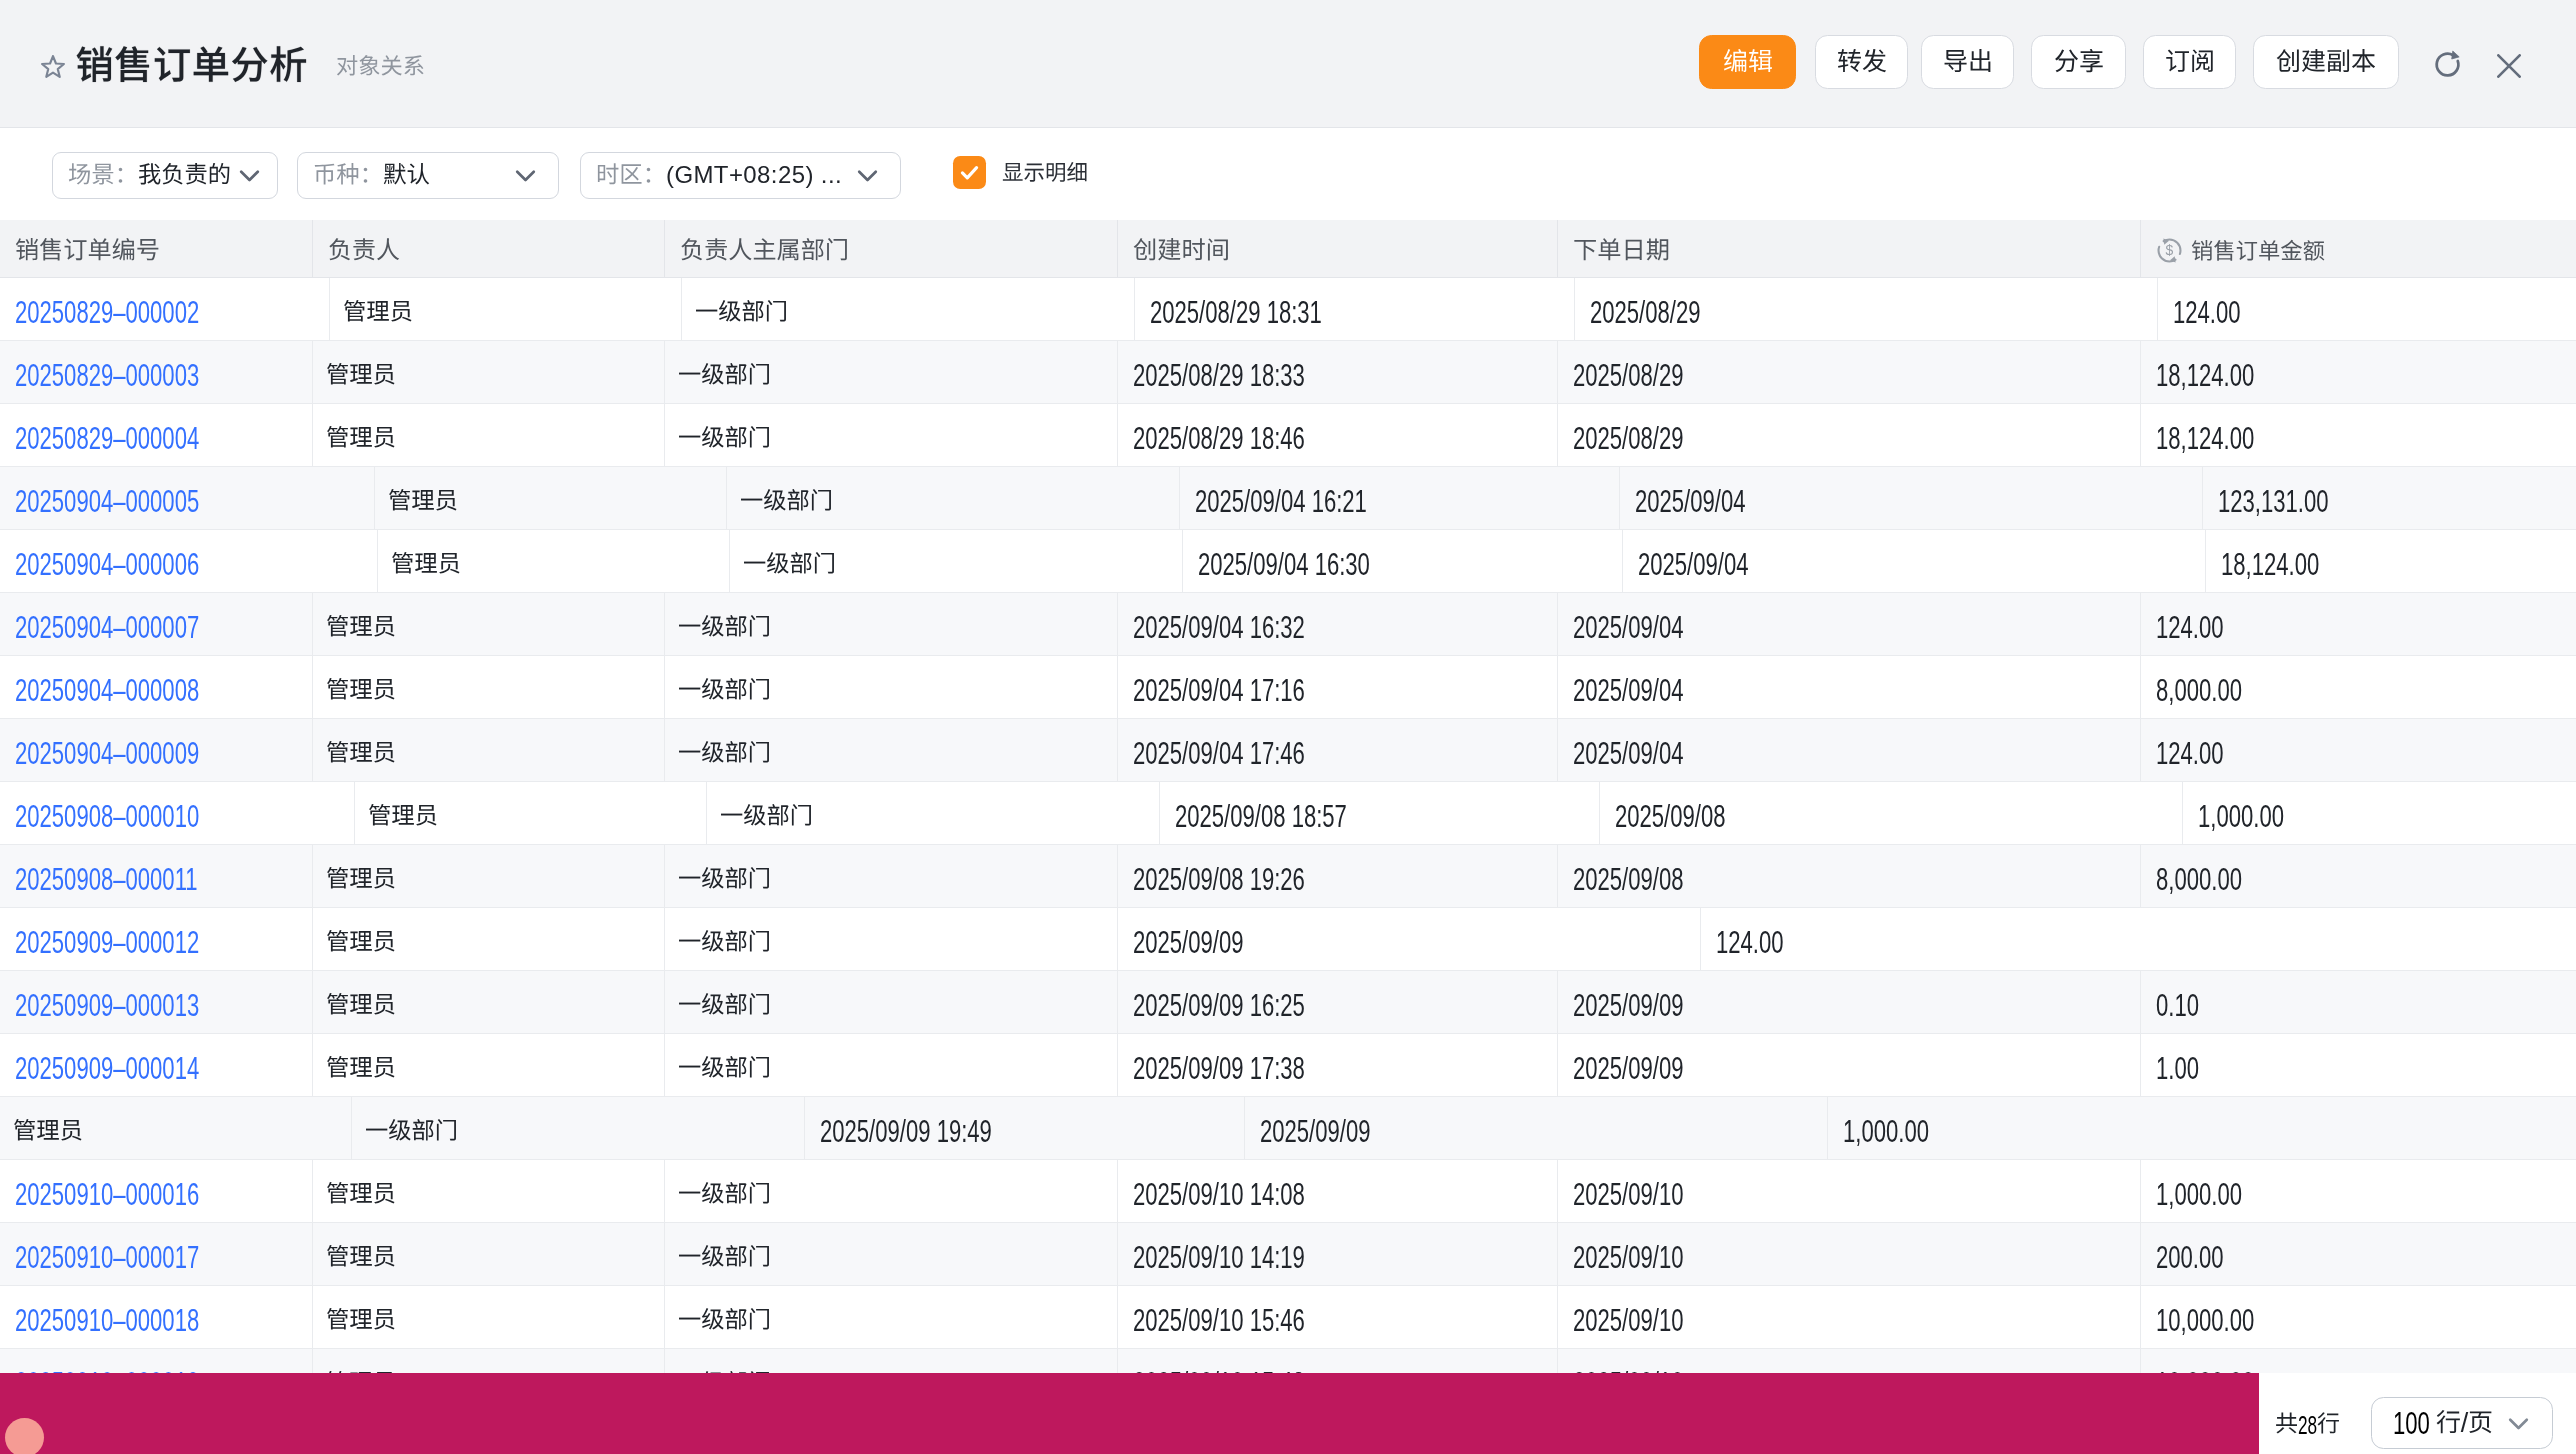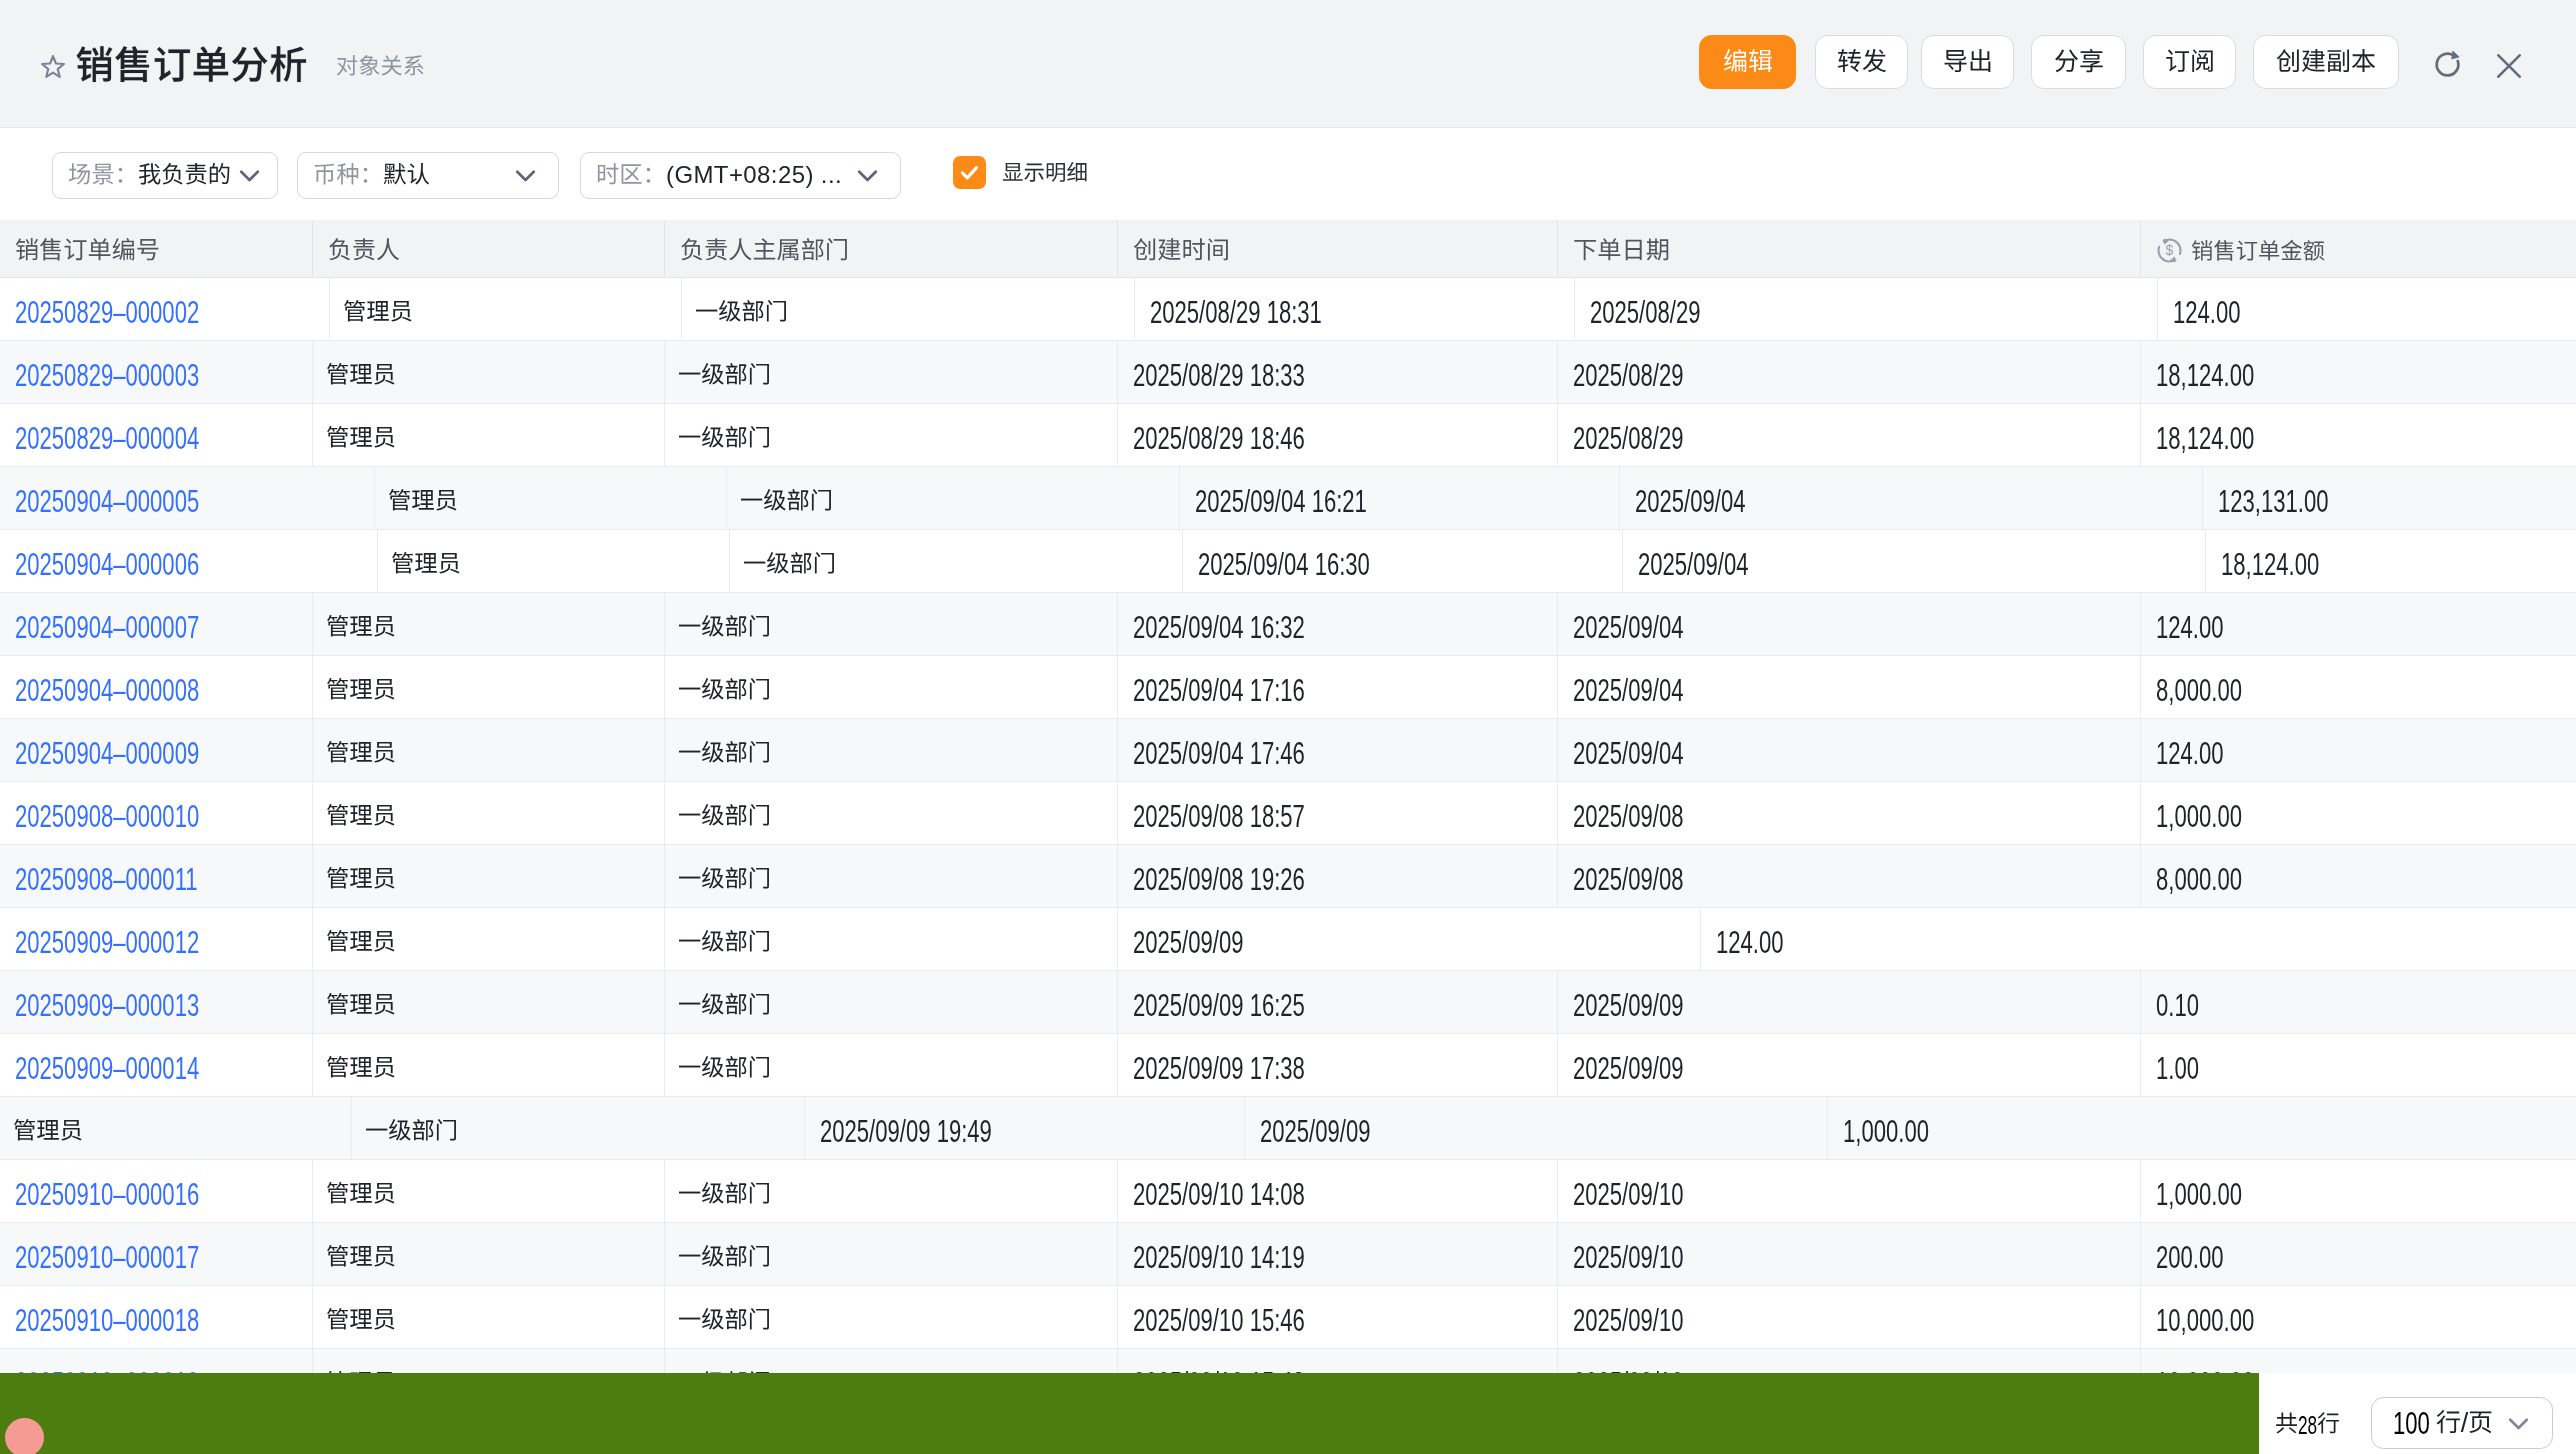--- a/index.html
+++ b/index.html
@@ -12,21 +12,21 @@
 .fbox { position:absolute; top:21.5px; height:47px; border:1.8px solid #d3d7de; border-radius:9px; display:flex; align-items:center; white-space:nowrap; }
 #thead { position:absolute; left:0; top:220px; width:2576px; height:57px; background:#f2f3f5; }
 #thead .td { height:57px; line-height:60px; border-right:1.8px solid #e3e5e9; }
 #tbody { position:absolute; left:0; top:277px; width:2576px; height:1096px; overflow:hidden; border-top:1.8px solid #e3e5e9; }
 .tr { width:2576px; height:63px; background:#fff; border-bottom:1.3px solid #e9ebee; display:flex; }
 .tr .td { line-height:66px; }
 .tr.zeb { background:#f7f8fa; }
 .td { display:inline-block; height:100%; padding-left:15px; font-size:25px; color:#20242a; line-height:63px; border-right:1.8px solid #e9ebee; overflow:hidden; white-space:nowrap; flex:none; }
 .tr .td:last-child, #thead .td:last-child { border-right:none; }
 .lnk { color:#3370ff; }
-#foot { position:absolute; left:0; top:1373px; width:2259px; height:81px; background:#4d7c0f;text-align:right; }
+#foot { position:absolute; left:0; top:1373px; width:2259px; height:81px; background:#be185d;text-align:right; }
 </style></head>
 <body>
 <div id="top">
   <div id="ttl">
     <svg width="34" height="34" viewBox="0 0 38 38" fill="none" style="vertical-align:middle;flex:none;position:relative;top:2.7px">
         <path d="M19.0 6.8 L15.7 15.1 L6.8 15.6 L13.7 21.3 L11.5 30.0 L19.0 25.2 L26.5 30.0 L24.3 21.3 L31.2 15.6 L22.3 15.1 Z" stroke="#7b8494" stroke-width="2.4" stroke-linejoin="round"></path>
       </svg>
     <span style="margin-left:4.5px;position:relative;top:2.7px"><svg class="zh" style="width:233px;height:44px;vertical-align:-10.4px" viewBox="0 0 260.5 49.4" fill="#20242a" stroke="#20242a" stroke-width="4">
           <path transform="translate(0.0,37.8) scale(0.04300)" d="M433 -776C470 -718 508 -640 522 -591L601 -632C586 -681 545 -755 506 -811ZM875 -818C853 -759 811 -678 779 -628L852 -595C885 -643 925 -717 958 -783ZM59 -351V-266H195V-87C195 -43 165 -15 146 -4C161 15 181 53 188 75C205 58 235 40 408 -53C402 -73 394 -110 392 -135L281 -79V-266H415V-351H281V-470H394V-555H107C128 -580 149 -609 168 -640H411V-729H217C230 -758 243 -788 253 -817L172 -842C142 -751 89 -665 30 -607C45 -587 67 -539 74 -520C85 -530 95 -541 105 -553V-470H195V-351ZM533 -300H842V-206H533ZM533 -381V-472H842V-381ZM647 -846V-561H448V84H533V-125H842V-26C842 -13 837 -9 823 -9C809 -8 759 -8 708 -9C721 14 732 53 735 77C810 77 857 76 888 61C919 46 927 20 927 -25V-562L842 -561H734V-846Z"></path>
           <path transform="translate(43.5,37.8) scale(0.04300)" d="M248 -847C198 -734 114 -622 27 -551C46 -534 79 -495 92 -478C118 -501 144 -529 170 -559V-253H263V-290H909V-362H592V-425H838V-490H592V-548H836V-611H592V-669H886V-738H602C589 -772 568 -814 548 -846L461 -821C475 -796 489 -766 500 -738H294C310 -765 324 -792 336 -819ZM167 -226V86H262V42H753V86H851V-226ZM262 -35V-150H753V-35ZM499 -548V-490H263V-548ZM499 -611H263V-669H499ZM499 -425V-362H263V-425Z"></path>
@@ -317,21 +317,21 @@
           <path transform="translate(0.0,22.9) scale(0.02600)" d="M44 -431V-349H960V-431Z"></path>
           <path transform="translate(26.0,22.9) scale(0.02600)" d="M42 -56 60 18C155 -18 280 -66 398 -113L383 -178C258 -132 127 -84 42 -56ZM400 -775V-705H512C500 -384 465 -124 329 36C347 46 382 70 395 82C481 -30 528 -177 555 -355C589 -273 631 -197 680 -130C620 -63 548 -12 470 24C486 36 512 64 523 82C597 45 666 -6 726 -73C781 -10 844 42 915 78C926 59 949 32 966 18C894 -16 829 -67 773 -130C842 -223 895 -341 926 -486L879 -505L865 -502H763C788 -584 817 -689 840 -775ZM587 -705H746C722 -611 692 -506 667 -436H839C814 -339 775 -257 726 -187C659 -278 607 -386 572 -499C579 -564 583 -633 587 -705ZM55 -423C70 -430 94 -436 223 -453C177 -387 134 -334 115 -313C84 -275 60 -250 38 -246C46 -227 57 -192 61 -177C83 -193 117 -206 384 -286C381 -302 379 -331 379 -349L183 -294C257 -382 330 -487 393 -593L330 -631C311 -593 289 -556 266 -520L134 -506C195 -593 255 -703 301 -809L232 -841C189 -719 113 -589 90 -555C67 -521 50 -498 31 -493C40 -474 51 -438 55 -423Z"></path>
           <path transform="translate(52.0,22.9) scale(0.02600)" d="M141 -628C168 -574 195 -502 204 -455L272 -475C263 -521 236 -591 206 -645ZM627 -787V78H694V-718H855C828 -639 789 -533 751 -448C841 -358 866 -284 866 -222C867 -187 860 -155 840 -143C829 -136 814 -133 799 -132C779 -132 751 -132 722 -135C734 -114 741 -83 742 -64C771 -62 803 -62 828 -65C852 -68 874 -74 890 -85C923 -108 936 -156 936 -215C936 -284 914 -363 824 -457C867 -550 913 -664 948 -757L897 -790L885 -787ZM247 -826C262 -794 278 -755 289 -722H80V-654H552V-722H366C355 -756 334 -806 314 -844ZM433 -648C417 -591 387 -508 360 -452H51V-383H575V-452H433C458 -504 485 -572 508 -631ZM109 -291V73H180V26H454V66H529V-291ZM180 -42V-223H454V-42Z"></path>
           <path transform="translate(78.0,22.9) scale(0.02600)" d="M127 -805C178 -747 240 -666 268 -617L329 -661C300 -709 236 -786 185 -841ZM93 -638V80H168V-638ZM359 -803V-731H836V-20C836 0 830 6 809 7C789 8 718 8 645 6C656 26 668 58 671 78C767 79 829 78 865 66C899 53 912 30 912 -20V-803Z"></path>
         </svg></div>
       <div class="td" style="width:440px"><span class="num">2025/09/04 17:46</span></div>
       <div class="td" style="width:583px"><span class="num">2025/09/04</span></div>
       <div class="td" style="width:435px"><span class="num">124.00</span></div>
     </div>
     <div class="tr">
-      <div class="td" style="width:313px"><span class="num lnk">20250908–000010</span></div>
+      <div class="td" style="width:355px"><span class="num lnk">20250908–000010</span></div>
       <div class="td" style="width:352px;padding-left:13.4px"><svg class="zh" style="width:70px;height:27px;vertical-align:-6.3px" viewBox="0 0 78.0 29.9" fill="#20242a">
           <path transform="translate(0.0,22.9) scale(0.02600)" d="M211 -438V81H287V47H771V79H845V-168H287V-237H792V-438ZM771 -12H287V-109H771ZM440 -623C451 -603 462 -580 471 -559H101V-394H174V-500H839V-394H915V-559H548C539 -584 522 -614 507 -637ZM287 -380H719V-294H287ZM167 -844C142 -757 98 -672 43 -616C62 -607 93 -590 108 -580C137 -613 164 -656 189 -703H258C280 -666 302 -621 311 -592L375 -614C367 -638 350 -672 331 -703H484V-758H214C224 -782 233 -806 240 -830ZM590 -842C572 -769 537 -699 492 -651C510 -642 541 -626 554 -616C575 -640 595 -669 612 -702H683C713 -665 742 -618 755 -589L816 -616C805 -640 784 -672 761 -702H940V-758H638C648 -781 656 -805 663 -829Z"></path>
           <path transform="translate(26.0,22.9) scale(0.02600)" d="M476 -540H629V-411H476ZM694 -540H847V-411H694ZM476 -728H629V-601H476ZM694 -728H847V-601H694ZM318 -22V47H967V-22H700V-160H933V-228H700V-346H919V-794H407V-346H623V-228H395V-160H623V-22ZM35 -100 54 -24C142 -53 257 -92 365 -128L352 -201L242 -164V-413H343V-483H242V-702H358V-772H46V-702H170V-483H56V-413H170V-141C119 -125 73 -111 35 -100Z"></path>
           <path transform="translate(52.0,22.9) scale(0.02600)" d="M268 -730H735V-616H268ZM190 -795V-551H817V-795ZM455 -327V-235C455 -156 427 -49 66 22C83 38 106 67 115 84C489 0 535 -129 535 -234V-327ZM529 -65C651 -23 815 42 898 84L936 20C850 -21 685 -82 566 -120ZM155 -461V-92H232V-391H776V-99H856V-461Z"></path>
         </svg></div>
       <div class="td" style="width:453px;padding-left:13.4px"><svg class="zh" style="width:93px;height:27px;vertical-align:-6.3px" viewBox="0 0 104.0 29.9" fill="#20242a">
           <path transform="translate(0.0,22.9) scale(0.02600)" d="M44 -431V-349H960V-431Z"></path>
           <path transform="translate(26.0,22.9) scale(0.02600)" d="M42 -56 60 18C155 -18 280 -66 398 -113L383 -178C258 -132 127 -84 42 -56ZM400 -775V-705H512C500 -384 465 -124 329 36C347 46 382 70 395 82C481 -30 528 -177 555 -355C589 -273 631 -197 680 -130C620 -63 548 -12 470 24C486 36 512 64 523 82C597 45 666 -6 726 -73C781 -10 844 42 915 78C926 59 949 32 966 18C894 -16 829 -67 773 -130C842 -223 895 -341 926 -486L879 -505L865 -502H763C788 -584 817 -689 840 -775ZM587 -705H746C722 -611 692 -506 667 -436H839C814 -339 775 -257 726 -187C659 -278 607 -386 572 -499C579 -564 583 -633 587 -705ZM55 -423C70 -430 94 -436 223 -453C177 -387 134 -334 115 -313C84 -275 60 -250 38 -246C46 -227 57 -192 61 -177C83 -193 117 -206 384 -286C381 -302 379 -331 379 -349L183 -294C257 -382 330 -487 393 -593L330 -631C311 -593 289 -556 266 -520L134 -506C195 -593 255 -703 301 -809L232 -841C189 -719 113 -589 90 -555C67 -521 50 -498 31 -493C40 -474 51 -438 55 -423Z"></path>
           <path transform="translate(52.0,22.9) scale(0.02600)" d="M141 -628C168 -574 195 -502 204 -455L272 -475C263 -521 236 -591 206 -645ZM627 -787V78H694V-718H855C828 -639 789 -533 751 -448C841 -358 866 -284 866 -222C867 -187 860 -155 840 -143C829 -136 814 -133 799 -132C779 -132 751 -132 722 -135C734 -114 741 -83 742 -64C771 -62 803 -62 828 -65C852 -68 874 -74 890 -85C923 -108 936 -156 936 -215C936 -284 914 -363 824 -457C867 -550 913 -664 948 -757L897 -790L885 -787ZM247 -826C262 -794 278 -755 289 -722H80V-654H552V-722H366C355 -756 334 -806 314 -844ZM433 -648C417 -591 387 -508 360 -452H51V-383H575V-452H433C458 -504 485 -572 508 -631ZM109 -291V73H180V26H454V66H529V-291ZM180 -42V-223H454V-42Z"></path>
           <path transform="translate(78.0,22.9) scale(0.02600)" d="M127 -805C178 -747 240 -666 268 -617L329 -661C300 -709 236 -786 185 -841ZM93 -638V80H168V-638ZM359 -803V-731H836V-20C836 0 830 6 809 7C789 8 718 8 645 6C656 26 668 58 671 78C767 79 829 78 865 66C899 53 912 30 912 -20V-803Z"></path>

